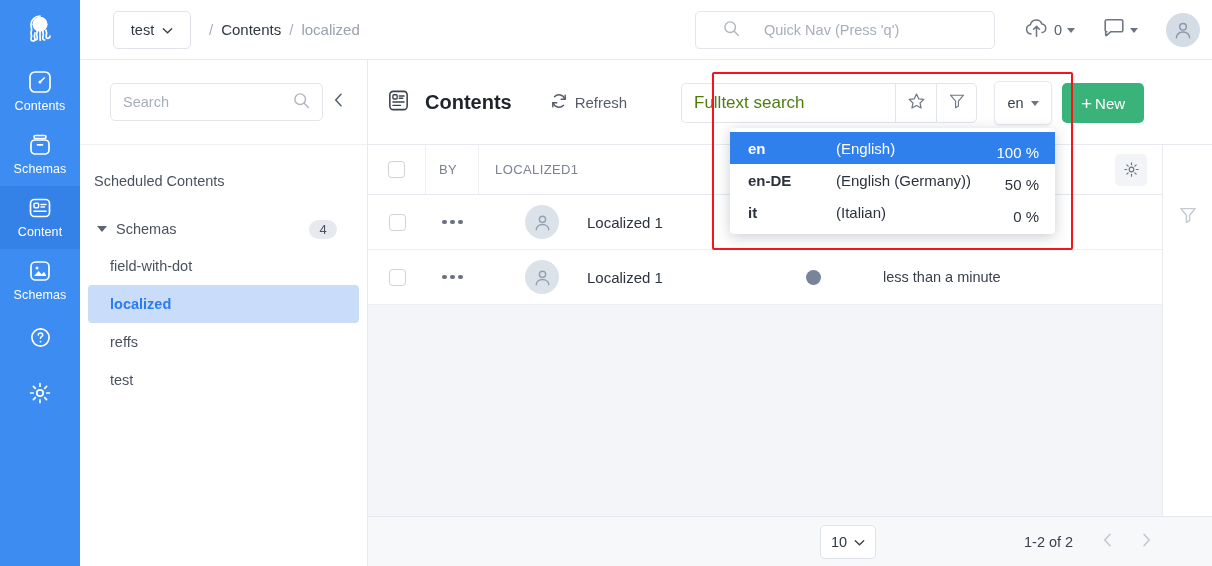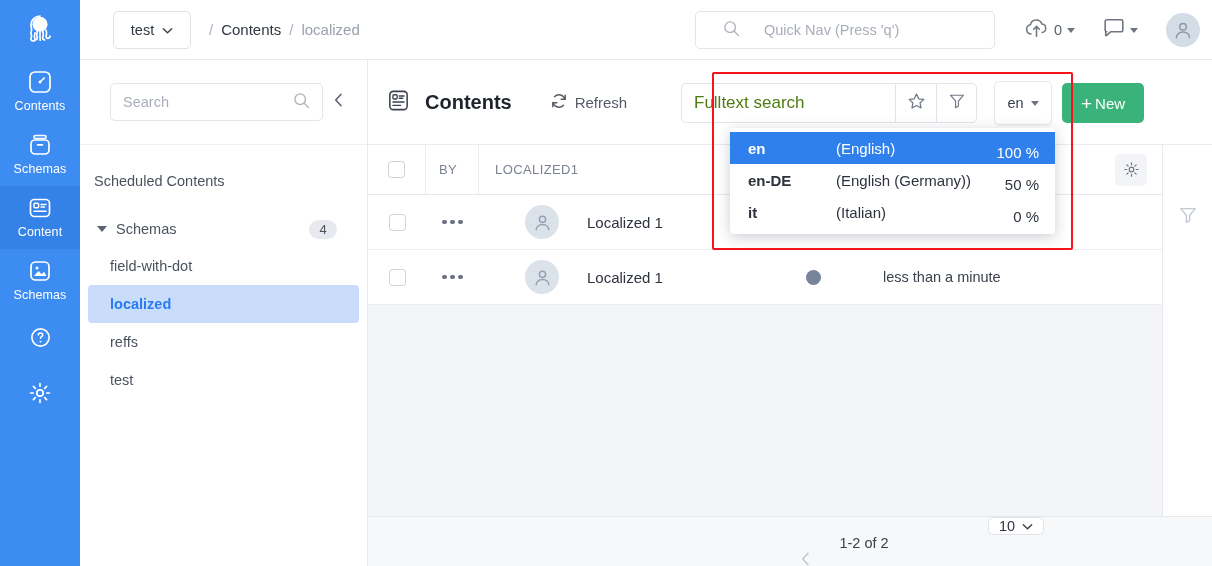--- a/index.html
+++ b/index.html
@@ -252,21 +252,21 @@
     background: #fff; border-left: 1px solid #e8eaef;
   }
   #rail-filter {
     margin-top: 60px; display: flex; justify-content: center; cursor: pointer;
   }
 
   
   #footer {
     position: absolute; left: 0; bottom: 0; width: 844px; height: 50px;
     background: #f7f8fa; border-top: 1px solid #e6e8ed;
-    display: flex; align-items: center; flex-direction: column;
+    display: flex; align-items: center;
   }
   #page-size {
     margin-left: 452px;
     width: 56px; height: 34px;
     border: 1px solid #dfe3e9; border-radius: 5px; background: #fff;
     display: flex; align-items: center; justify-content: center; gap: 7px;
     font-size: 14.5px; color: #2f3640; cursor: pointer;
   }
   #page-info {
     margin-left: 148px; font-size: 14.5px; color: #3a414c;

